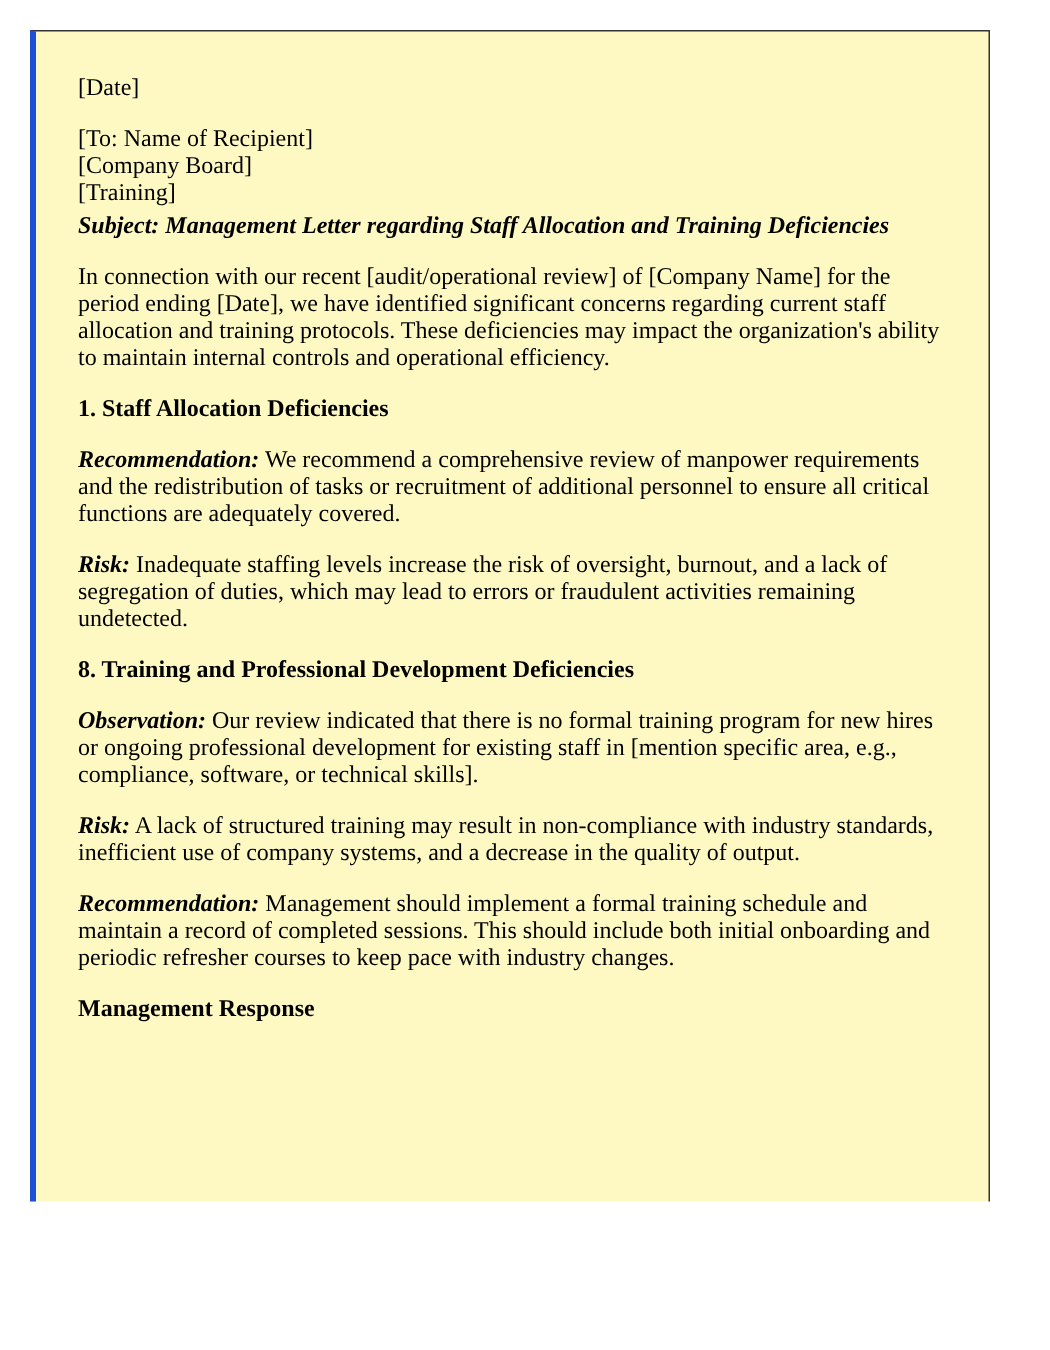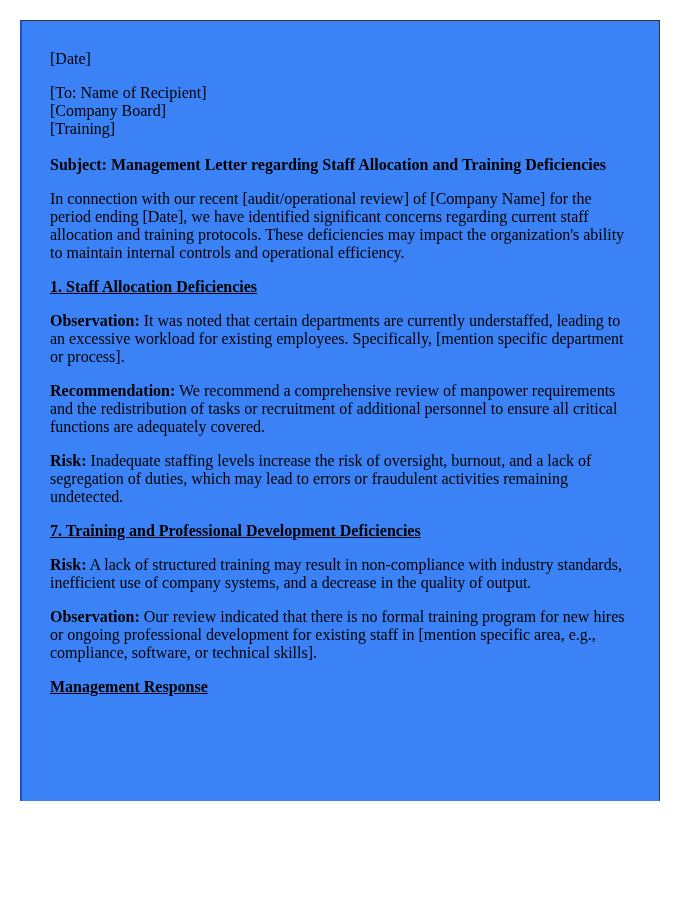--- a/index.html
+++ b/index.html
@@ -15,49 +15,49 @@
       font-family: "Liberation Serif", "DejaVu Serif", serif;
       color: #000000;
     }
     .letter-frame {
       position: absolute;
       left: 20px;
       top: 20px;
       width: 640px;
       height: 781px;
       border-top: 1px solid #333333;
-      border-left: 2px solid #1d4ed8;
+      border-left: 4px solid #1d4ed8;
       border-right: 1px solid #333333;
       box-sizing: border-box;
       overflow: hidden;
-      background: #3b82f6;
+      background: #fef9c3;
     }
     .letter-content {
       position: absolute;
       left: 28px;
       top: 29px;
       width: 585px;
       font-size: 16px;
       line-height: 18px;
     }
     .letter-content p {
       margin: 0 0 16px 0;
     }
     .address-block p {
       margin: 0;
     }
     .address-block {
-      margin-bottom: 18px;
+      margin-bottom: 4px;
     }
     .bold {
       font-weight: bold;
+      font-style: italic;
     }
     .section-heading {
       font-weight: bold;
-      text-decoration: underline;
     }
   </style>
 </head>
 <body>
 
 <div class="letter-frame">
   <div class="letter-content">
 
     <p>[Date]</p>
 
@@ -67,29 +67,29 @@
       <p>[Training]</p>
     </div>
 
     <p class="bold">Subject: Management Letter regarding Staff Allocation and Training Deficiencies</p>
 
 
     <p>In connection with our recent [audit/operational review] of [Company Name] for the period ending [Date], we have identified significant concerns regarding current staff allocation and training protocols. These deficiencies may impact the organization's ability to maintain internal controls and operational efficiency.</p>
 
     <p class="section-heading">1. Staff Allocation Deficiencies</p>
 
-    <p><span class="bold">Observation:</span><span> It was noted that certain departments are currently understaffed, leading to an excessive workload for existing employees. Specifically, [mention specific department or process].</span></p>
 
     <p><span class="bold">Recommendation:</span><span> We recommend a comprehensive review of manpower requirements and the redistribution of tasks or recruitment of additional personnel to ensure all critical functions are adequately covered.</span></p>
 
     <p><span class="bold">Risk:</span><span> Inadequate staffing levels increase the risk of oversight, burnout, and a lack of segregation of duties, which may lead to errors or fraudulent activities remaining undetected.</span></p>
 
-    <p class="section-heading">7. Training and Professional Development Deficiencies</p>
+    <p class="section-heading">8. Training and Professional Development Deficiencies</p>
+
+    <p><span class="bold">Observation:</span><span> Our review indicated that there is no formal training program for new hires or ongoing professional development for existing staff in [mention specific area, e.g., compliance, software, or technical skills].</span></p>
 
     <p><span class="bold">Risk:</span><span> A lack of structured training may result in non-compliance with industry standards, inefficient use of company systems, and a decrease in the quality of output.</span></p>
 
-    <p><span class="bold">Observation:</span><span> Our review indicated that there is no formal training program for new hires or ongoing professional development for existing staff in [mention specific area, e.g., compliance, software, or technical skills].</span></p>
-
+    <p><span class="bold">Recommendation:</span><span> Management should implement a formal training schedule and maintain a record of completed sessions. This should include both initial onboarding and periodic refresher courses to keep pace with industry changes.</span></p>
 
     <p class="section-heading">Management Response</p>
 
   </div>
 </div>
 
 </body></html>

